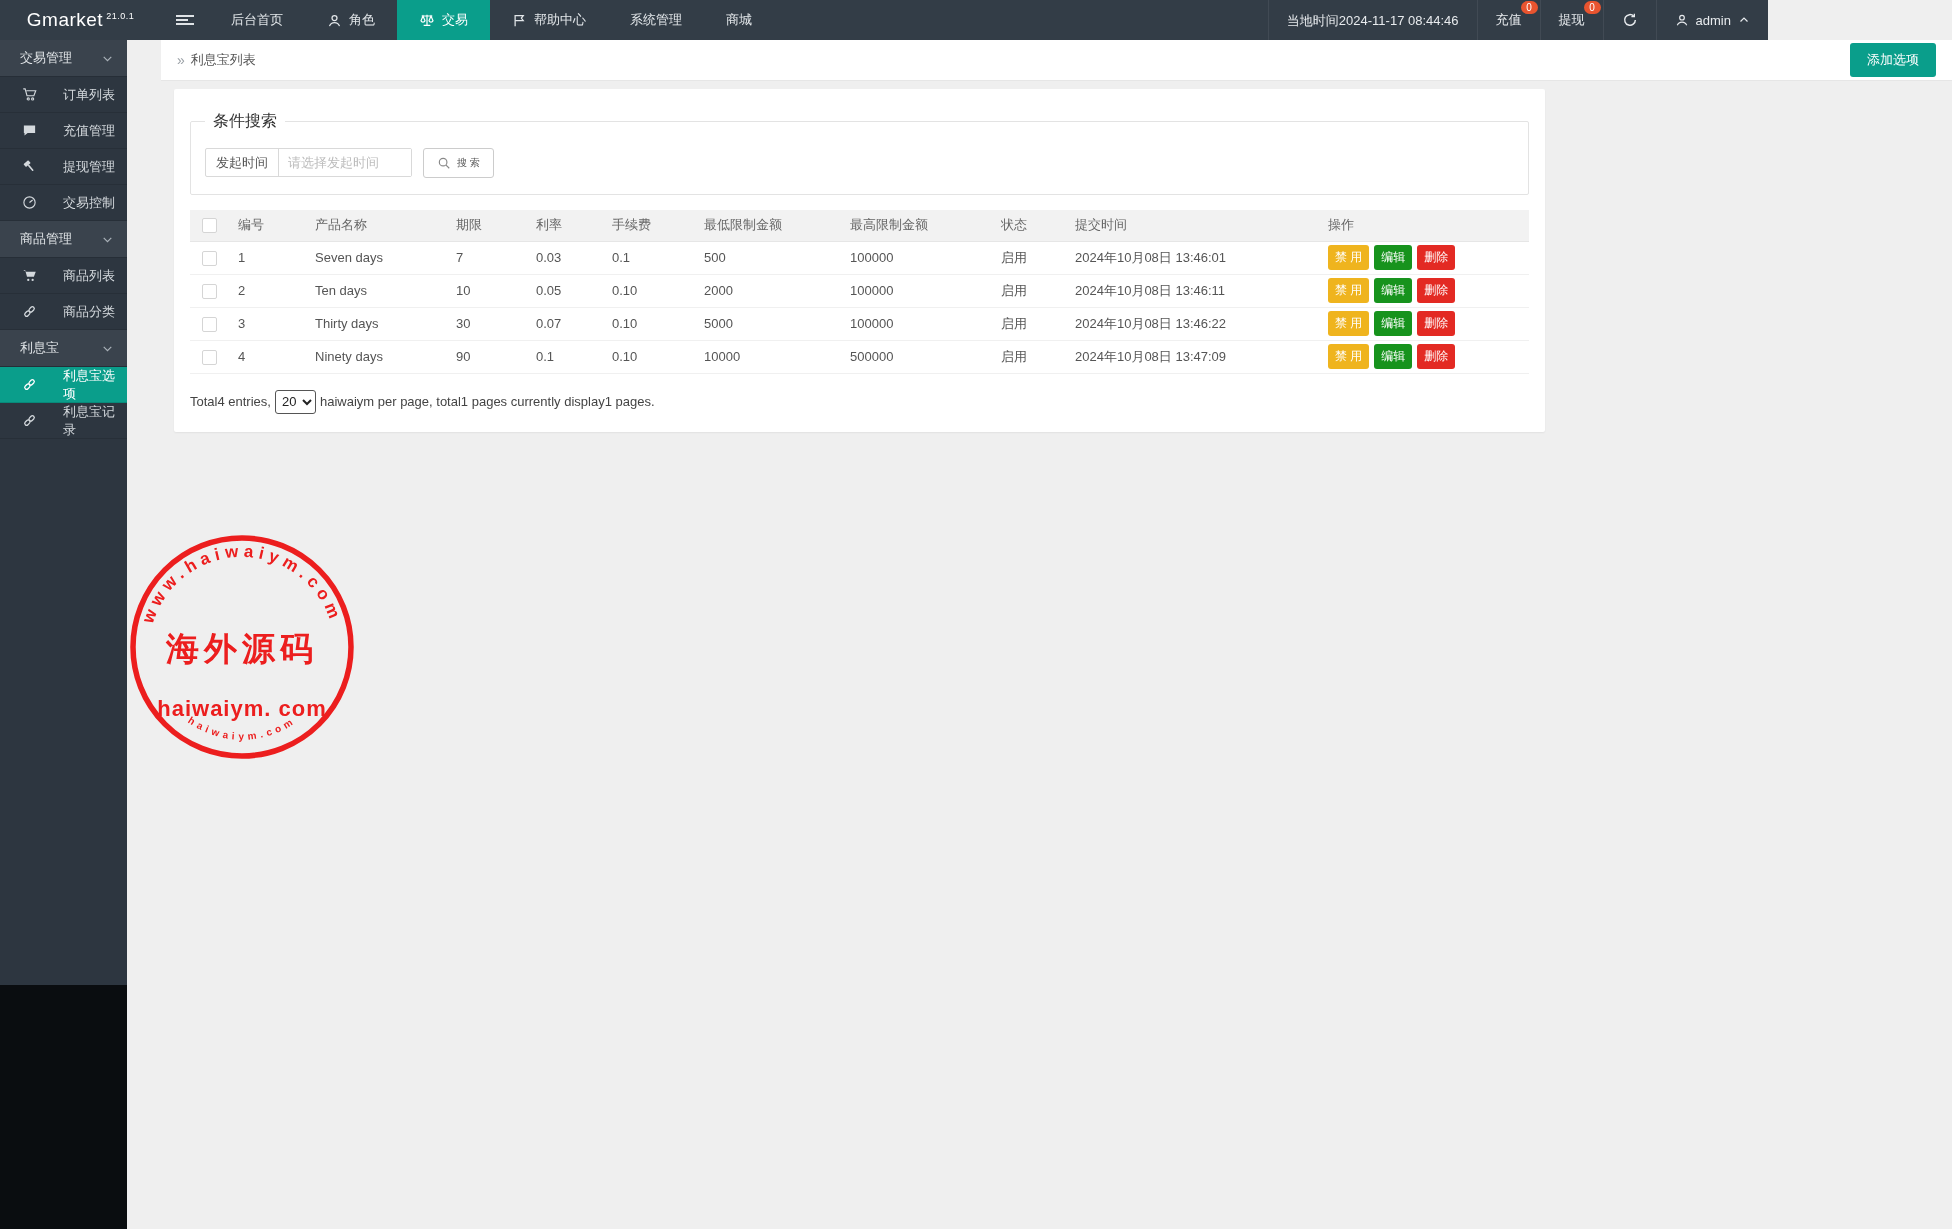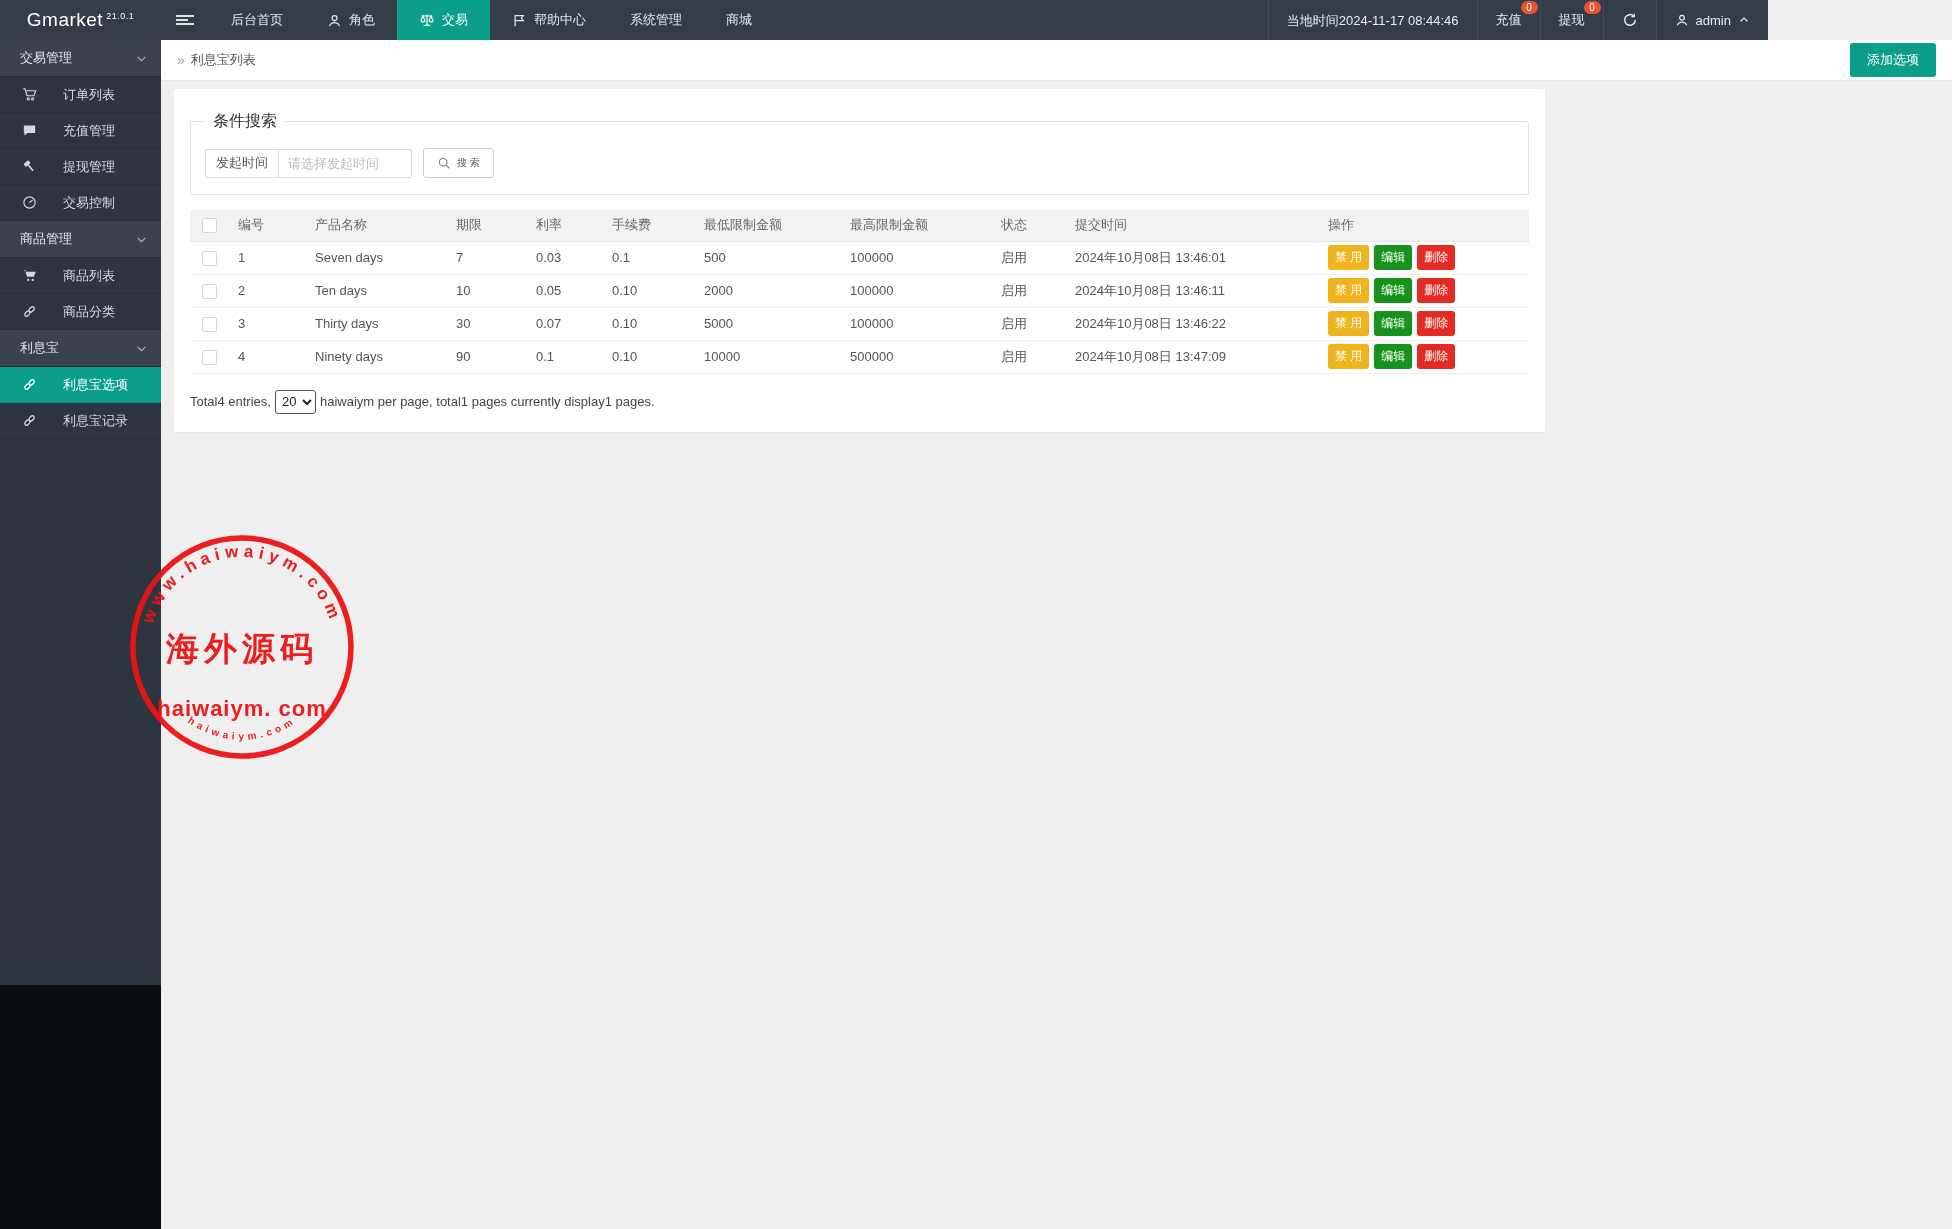--- a/index.html
+++ b/index.html
@@ -16,40 +16,40 @@
   .topnav-item { display:flex; align-items:center; gap:7px; padding:0 22px; cursor:pointer; color:#e3e7ea; }
   .topnav-item.active { background:#0a9e8b; color:#fff; }
   .topbar-right { margin-left:auto; display:flex; align-items:stretch; }
   .tb-cell { display:flex; align-items:center; padding:0 18px; border-left:1px solid rgba(255,255,255,.07); position:relative; cursor:pointer; }
   .time-cell { flex-direction:row; justify-content:center; line-height:17px; text-align:center; cursor:default; }
   .badge { position:absolute; top:1px; right:2px; background:#e8542f; color:#fff; font-size:10px; line-height:13px; min-width:17px; text-align:center; border-radius:9px; padding:0 4px; }
   .icon { display:inline-flex; flex:none; }
   .icon svg { display:block; }
 
   
-  .sidebar { position:absolute; top:40px; left:0; width:161px; height:1189px;
+  .sidebar { position:absolute; top:40px; left:0; width:127px; height:1189px;
     background:linear-gradient(to bottom,#2d3640 0,#2d3640 945px,#0a0d10 945px); z-index:4; }
   .side-group { height:37px; display:flex; align-items:center; padding:0 14px 0 20px; background:#3a434d; color:#dfe3e6; border-bottom:1px solid #262e37; cursor:pointer; position:relative; }
   .side-group .chev { position:absolute; right:13px; color:#aab2b9; }
   .side-item { height:36px; display:flex; align-items:center; gap:26px; padding:0 10px 0 22px; color:#d4d9dd; border-bottom:1px solid rgba(0,0,0,.12); cursor:pointer; }
   .side-item.active { background:#0a9e8b; color:#fff; }
 
   
   .main { position:absolute; top:40px; left:161px; width:1791px; height:1189px; }
   .crumb-bar { height:41px; background:#fff; border-bottom:1px solid #e6e6e6; display:flex; align-items:center; padding:0 16px; }
   .crumb-arrow { color:#9aa0a6; font-size:14px; margin-right:6px; }
   .crumb-title { color:#555;text-align:right; }
   .add-btn { margin-left:auto; background:#0a9e8b; color:#fff; border:none; border-radius:3px; padding:8px 17px; font-size:13px; cursor:pointer; font-family:inherit; }
 
   .content { padding:8px 13px; }
   .card { width:1371px; background:#fff; border-radius:2px; box-shadow:0 1px 2px rgba(0,0,0,.06); padding:22px 16px 18px; }
 
   fieldset.search-set { border:1px solid #e3e3e3; border-radius:2px; padding:12px 14px 16px; color:#333; }
   fieldset.search-set legend { padding:0 8px; font-size:16px; color:#333; }
-  .search-row { display:flex; align-items:center; margin-top:4px; }
+  .search-row { display:flex; align-items:flex-start; margin-top:4px; }
   .input-group { display:inline-flex; align-items:stretch; border:1px solid #d9d9d9; border-radius:2px; height:29px; background:#fff; }
   .input-addon { display:flex; align-items:center; padding:0 10px; border-right:1px solid #d9d9d9; color:#555; }
   .input-group input { border:none; outline:none; width:132px; padding:0 9px; font-size:13px; color:#737373; font-family:inherit; }
   .input-group input::placeholder { color:#bcbcbc; }
   .search-btn { margin-left:11px; height:30px; display:inline-flex; align-items:center; gap:6px; background:#fff; border:1px solid #ccc; border-radius:3px; padding:0 13px; color:#555; font-size:10px; cursor:pointer; font-family:inherit; }
 
   table.grid { width:1339px; border-collapse:collapse; table-layout:fixed; margin-top:15px; }
   table.grid th { background:#f2f2f2; font-weight:normal; color:#666; text-align:left; height:31px; padding:0 8px; border-bottom:1px solid #e6e6e6; }
   table.grid td { height:33px; padding:0 8px; color:#555; border-bottom:1px solid #f0f0f0; overflow:hidden; white-space:nowrap; }
   .c-check { padding-left:12px !important; }

